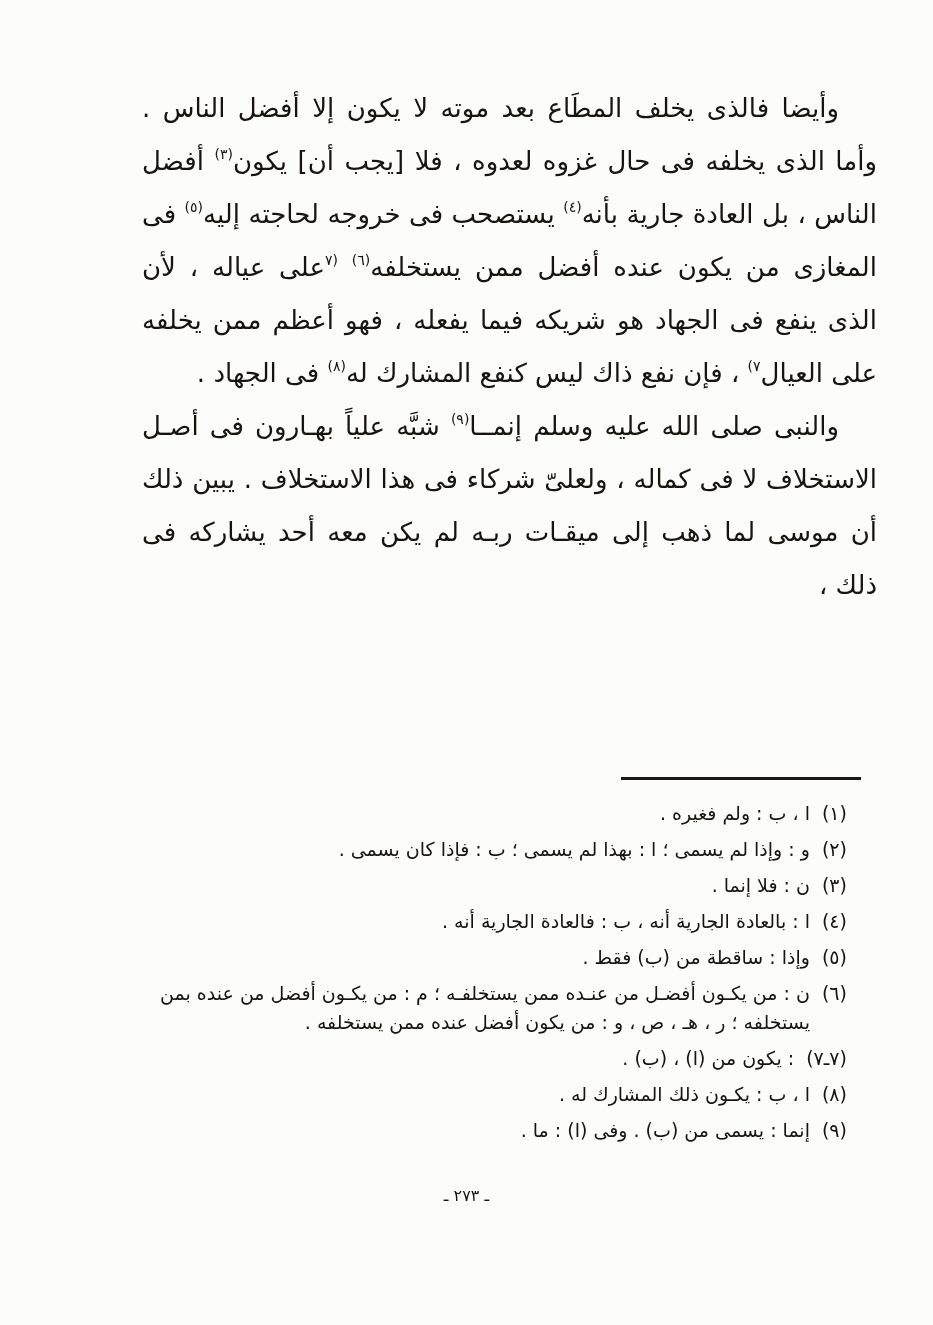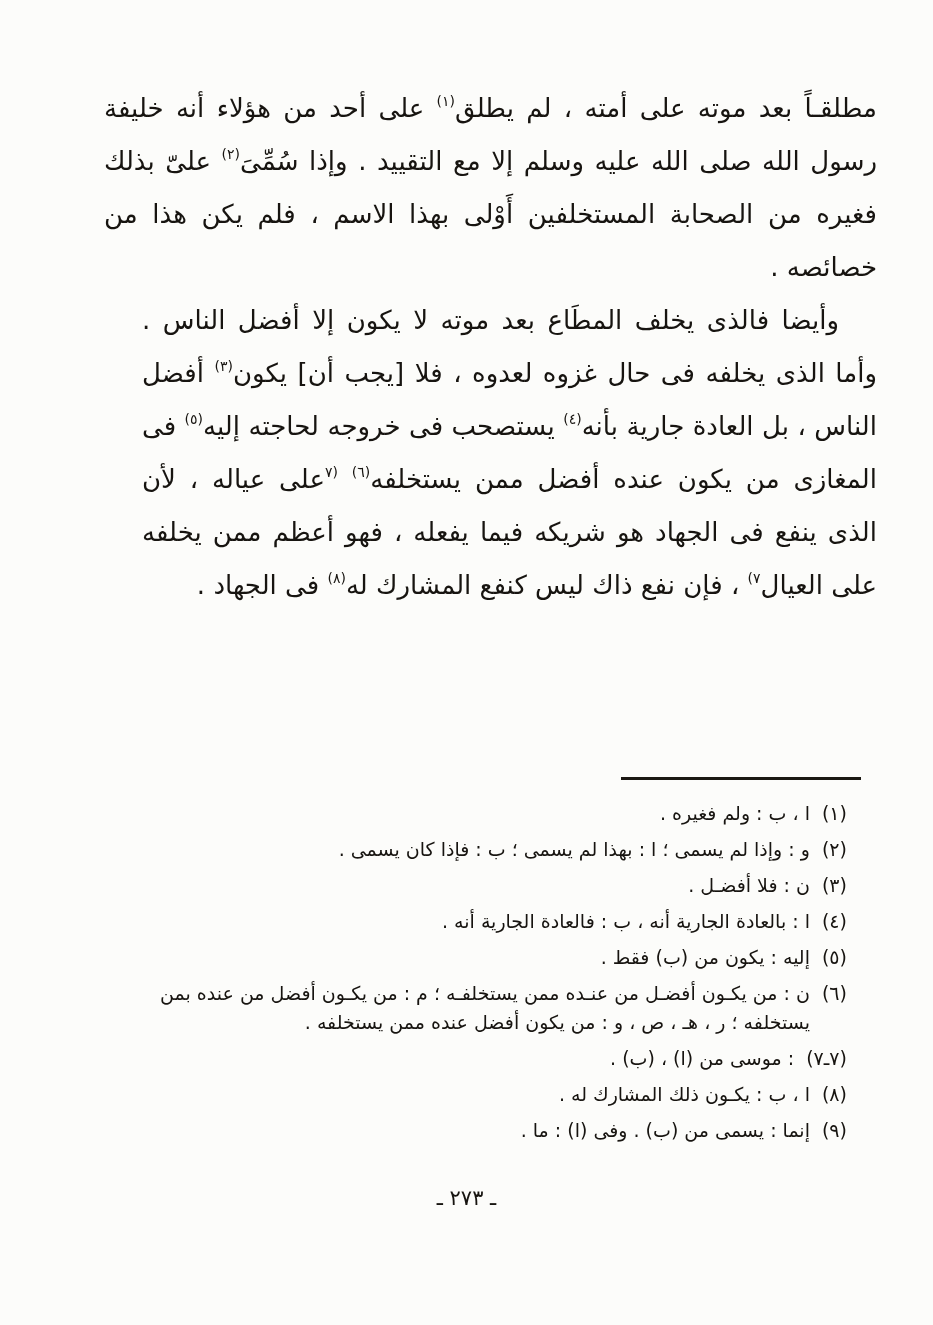--- a/index.html
+++ b/index.html
@@ -56,61 +56,61 @@
     margin-bottom: 7px;
   }
   .fn-num { flex-shrink: 0; }
   .fn-text { flex: 1 1 auto; }
   .page-number {
     position: absolute;
     top: 1186px;
     left: 0;
     right: 0;
     text-align: center;
-    font-size: 21px;
+    font-size: 16px;
     letter-spacing: 2px;
   }
 </style>
 </head>
 <body>
 
 <div class="page">
   <main class="body-text">
-      <p class="para">مطلقـاً بعد موته على أمته ، لم يطلق<sup class="fn-marker">(١)</sup> على أحد من هؤلاء أنه خليفة رسول الله صلى الله عليه وسلم إلا مع التقييد . وإذا سُمِّىَ<sup class="fn-marker">(٢)</sup> علىّ بذلك فغيره من الصحابة المستخلفين أَوْلى بهذا الاسم ، فلم يكن هذا من خصائصه .</p>
       <p class="para indent">وأيضا فالذى يخلف المطَاع بعد موته لا يكون إلا أفضل الناس . وأما الذى يخلفه فى حال غزوه لعدوه ، فلا [يجب أن] يكون<sup class="fn-marker">(٣)</sup> أفضل الناس ، بل العادة جارية بأنه<sup class="fn-marker">(٤)</sup> يستصحب فى خروجه لحاجته إليه<sup class="fn-marker">(٥)</sup> فى المغازى من يكون عنده أفضل ممن يستخلفه<sup class="fn-marker">(٦)</sup> <sup class="fn-marker">(٧</sup>على عياله ، لأن الذى ينفع فى الجهاد هو شريكه فيما يفعله ، فهو أعظم ممن يخلفه على العيال<sup class="fn-marker">٧)</sup> ، فإن نفع ذاك ليس كنفع المشارك له<sup class="fn-marker">(٨)</sup> فى الجهاد .</p>
+      <p class="para indent">والنبى صلى الله عليه وسلم إنمــا<sup class="fn-marker">(٩)</sup> شبَّه علياً بهـارون فى أصـل الاستخلاف لا فى كماله ، ولعلىّ شركاء فى هذا الاستخلاف . يبين ذلك أن موسى لما ذهب إلى ميقـات ربـه لم يكن معه أحد يشاركه فى ذلك ،</p>
     </main>
   <div class="fn-divider"></div>
   <section class="footnotes">
       <div class="fn-row">
         <span class="fn-num">(١)</span>
         <span class="fn-text">ا ، ب : ولم فغيره .</span>
       </div>
       <div class="fn-row">
         <span class="fn-num">(٢)</span>
         <span class="fn-text">و : وإذا لم يسمى ؛ ا : بهذا لم يسمى ؛ ب : فإذا كان يسمى .</span>
       </div>
       <div class="fn-row">
         <span class="fn-num">(٣)</span>
-        <span class="fn-text">ن : فلا أفضـل .</span>
+        <span class="fn-text">ن : فلا إنما .</span>
       </div>
       <div class="fn-row">
         <span class="fn-num">(٤)</span>
         <span class="fn-text">ا : بالعادة الجارية أنه ، ب : فالعادة الجارية أنه .</span>
       </div>
       <div class="fn-row">
         <span class="fn-num">(٥)</span>
-        <span class="fn-text">إليه : يكون من (ب) فقط .</span>
+        <span class="fn-text">وإذا : ساقطة من (ب) فقط .</span>
       </div>
       <div class="fn-row">
         <span class="fn-num">(٦)</span>
         <span class="fn-text">ن : من يكـون أفضـل من عنـده ممن يستخلفـه ؛ م : من يكـون أفضل من عنده بمن يستخلفه ؛ ر ، هـ ، ص ، و : من يكون أفضل عنده ممن يستخلفه .</span>
       </div>
       <div class="fn-row">
         <span class="fn-num">(٧ـ٧)</span>
-        <span class="fn-text">: موسى من (ا) ، (ب) .</span>
+        <span class="fn-text">: يكون من (ا) ، (ب) .</span>
       </div>
       <div class="fn-row">
         <span class="fn-num">(٨)</span>
         <span class="fn-text">ا ، ب : يكـون ذلك المشارك له .</span>
       </div>
       <div class="fn-row">
         <span class="fn-num">(٩)</span>
         <span class="fn-text">إنما : يسمى من (ب) . وفى (ا) : ما .</span>
       </div>
     </section>

